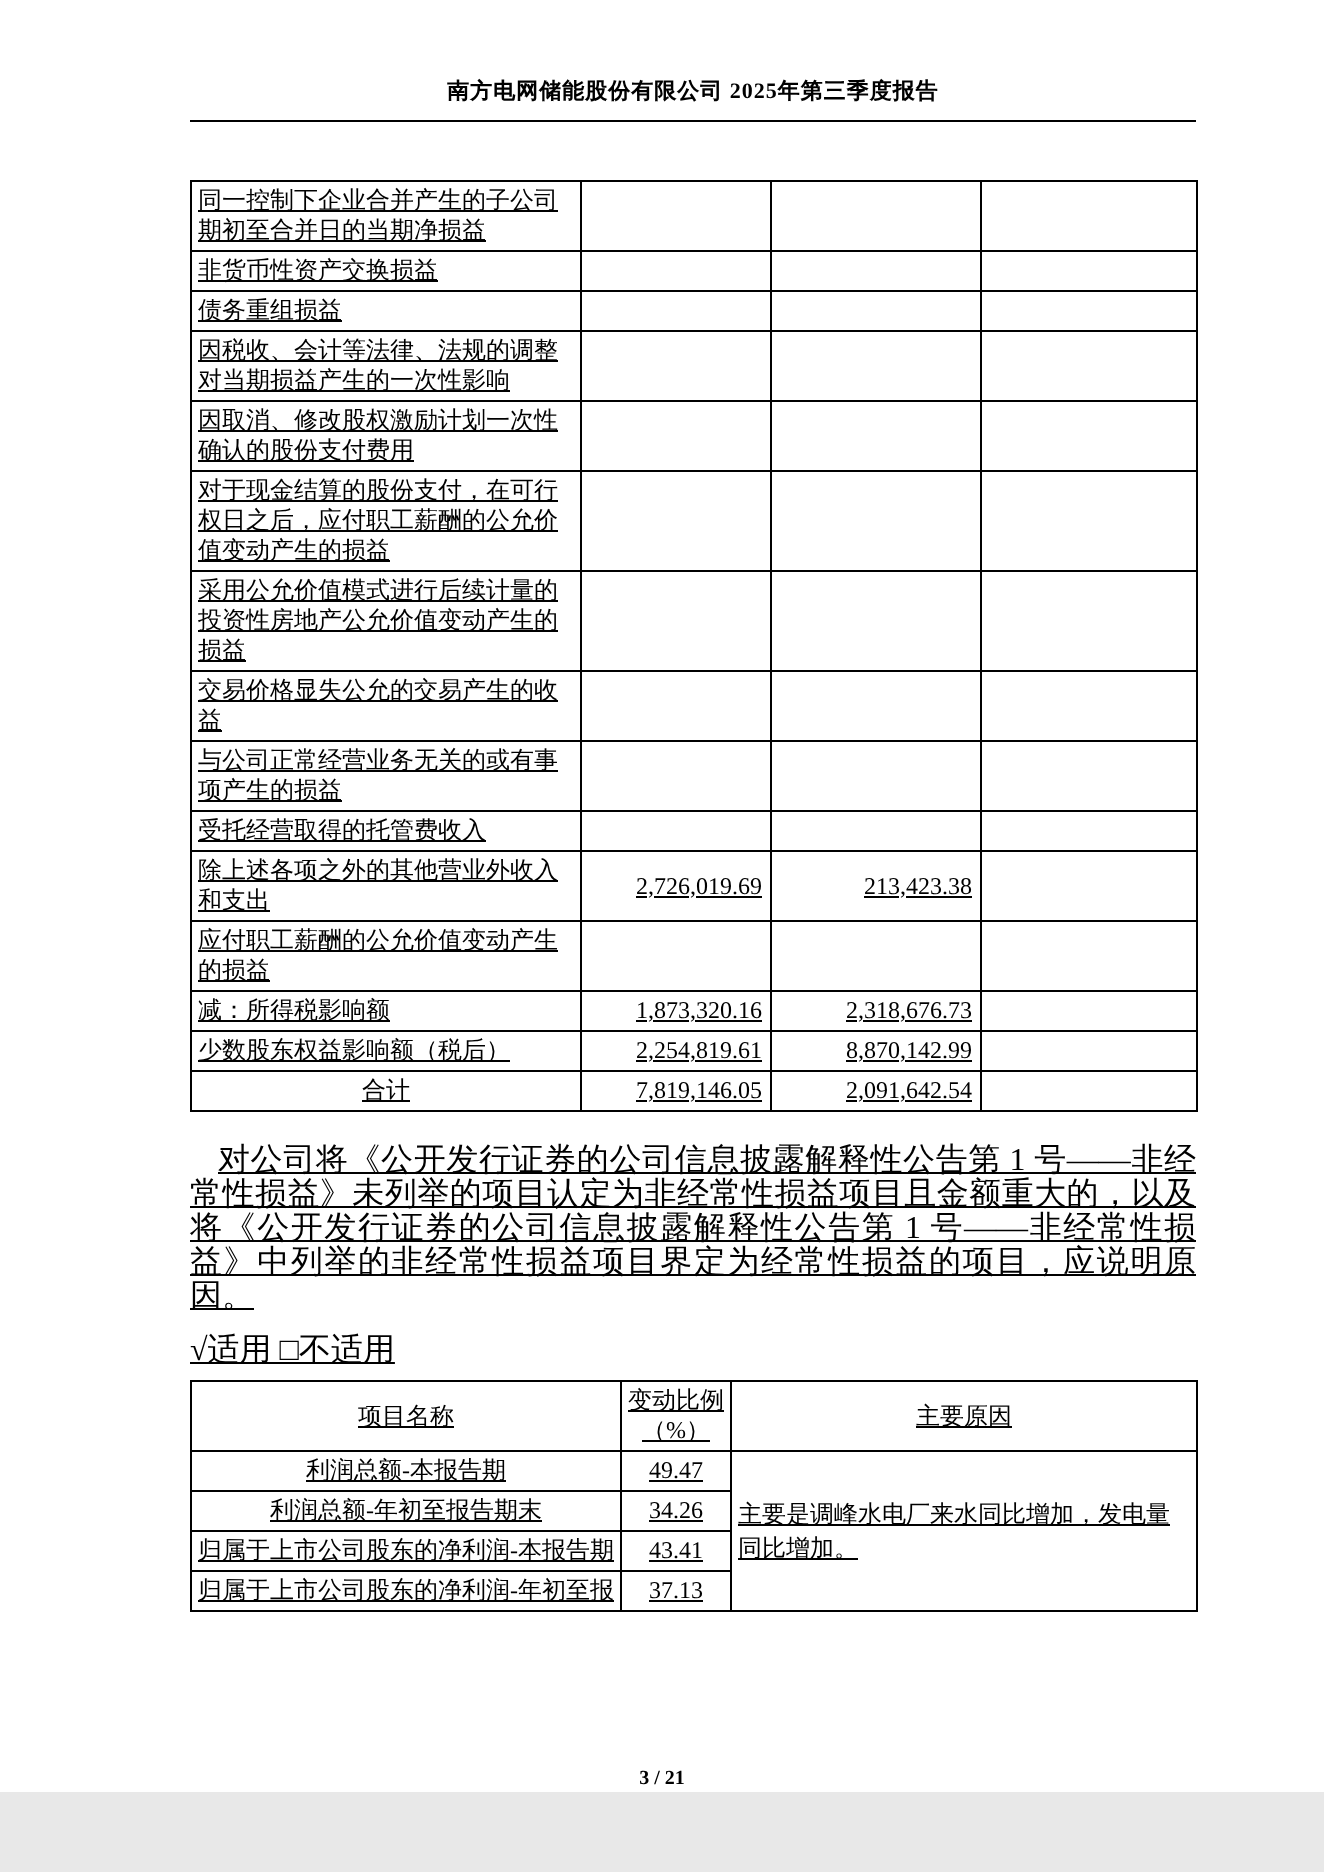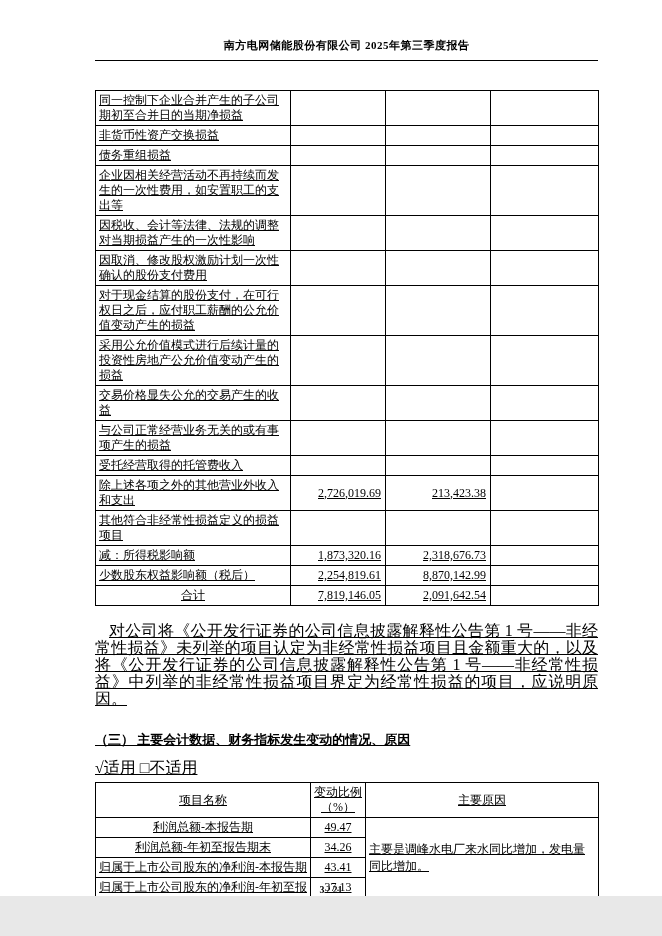--- a/index.html
+++ b/index.html
@@ -127,26 +127,20 @@
           <td class="num"></td>
           <td class="num"></td>
         </tr>
         <tr>
           <td class="lbl">债务重组损益</td>
           <td class="num"></td>
           <td class="num"></td>
           <td class="num"></td>
         </tr>
         <tr>
-          <td class="lbl">企业因相关经营活动不再持续而发生的一次性费用，如安置职工的支出等</td>
-          <td class="num"></td>
-          <td class="num"></td>
-          <td class="num"></td>
-        </tr>
-        <tr>
           <td class="lbl">因税收、会计等法律、法规的调整对当期损益产生的一次性影响</td>
           <td class="num"></td>
           <td class="num"></td>
           <td class="num"></td>
         </tr>
         <tr>
           <td class="lbl">因取消、修改股权激励计划一次性确认的股份支付费用</td>
           <td class="num"></td>
           <td class="num"></td>
           <td class="num"></td>
@@ -181,21 +175,21 @@
           <td class="num"></td>
           <td class="num"></td>
         </tr>
         <tr>
           <td class="lbl">除上述各项之外的其他营业外收入和支出</td>
           <td class="num">2,726,019.69</td>
           <td class="num">213,423.38</td>
           <td class="num"></td>
         </tr>
         <tr>
-          <td class="lbl">其他符合非经常性损益定义的损益项目</td>
+          <td class="lbl">应付职工薪酬的公允价值变动产生的损益</td>
           <td class="num"></td>
           <td class="num"></td>
           <td class="num"></td>
         </tr>
         <tr>
           <td class="lbl">减：所得税影响额</td>
           <td class="num">1,873,320.16</td>
           <td class="num">2,318,676.73</td>
           <td class="num"></td>
         </tr>
@@ -209,21 +203,20 @@
           <td class="lbl">合计</td>
           <td class="num">7,819,146.05</td>
           <td class="num">2,091,642.54</td>
           <td class="num"></td>
         </tr>
       </tbody>
     </table>
 
     <p class="para">对公司将《公开发行证券的公司信息披露解释性公告第 1 号——非经常性损益》未列举的项目认定为非经常性损益项目且金额重大的，以及将《公开发行证券的公司信息披露解释性公告第 1 号——非经常性损益》中列举的非经常性损益项目界定为经常性损益的项目，应说明原因。</p>
 
-    <h3 class="sec-heading">（三） 主要会计数据、财务指标发生变动的情况、原因</h3>
     <p class="applicability-2">√适用 □不适用</p>
 
     <table class="grid t2">
       <colgroup>
           <col class="tw1">
           <col class="tw2">
           <col class="tw3">
         </colgroup>
       <tbody>
         <tr>

